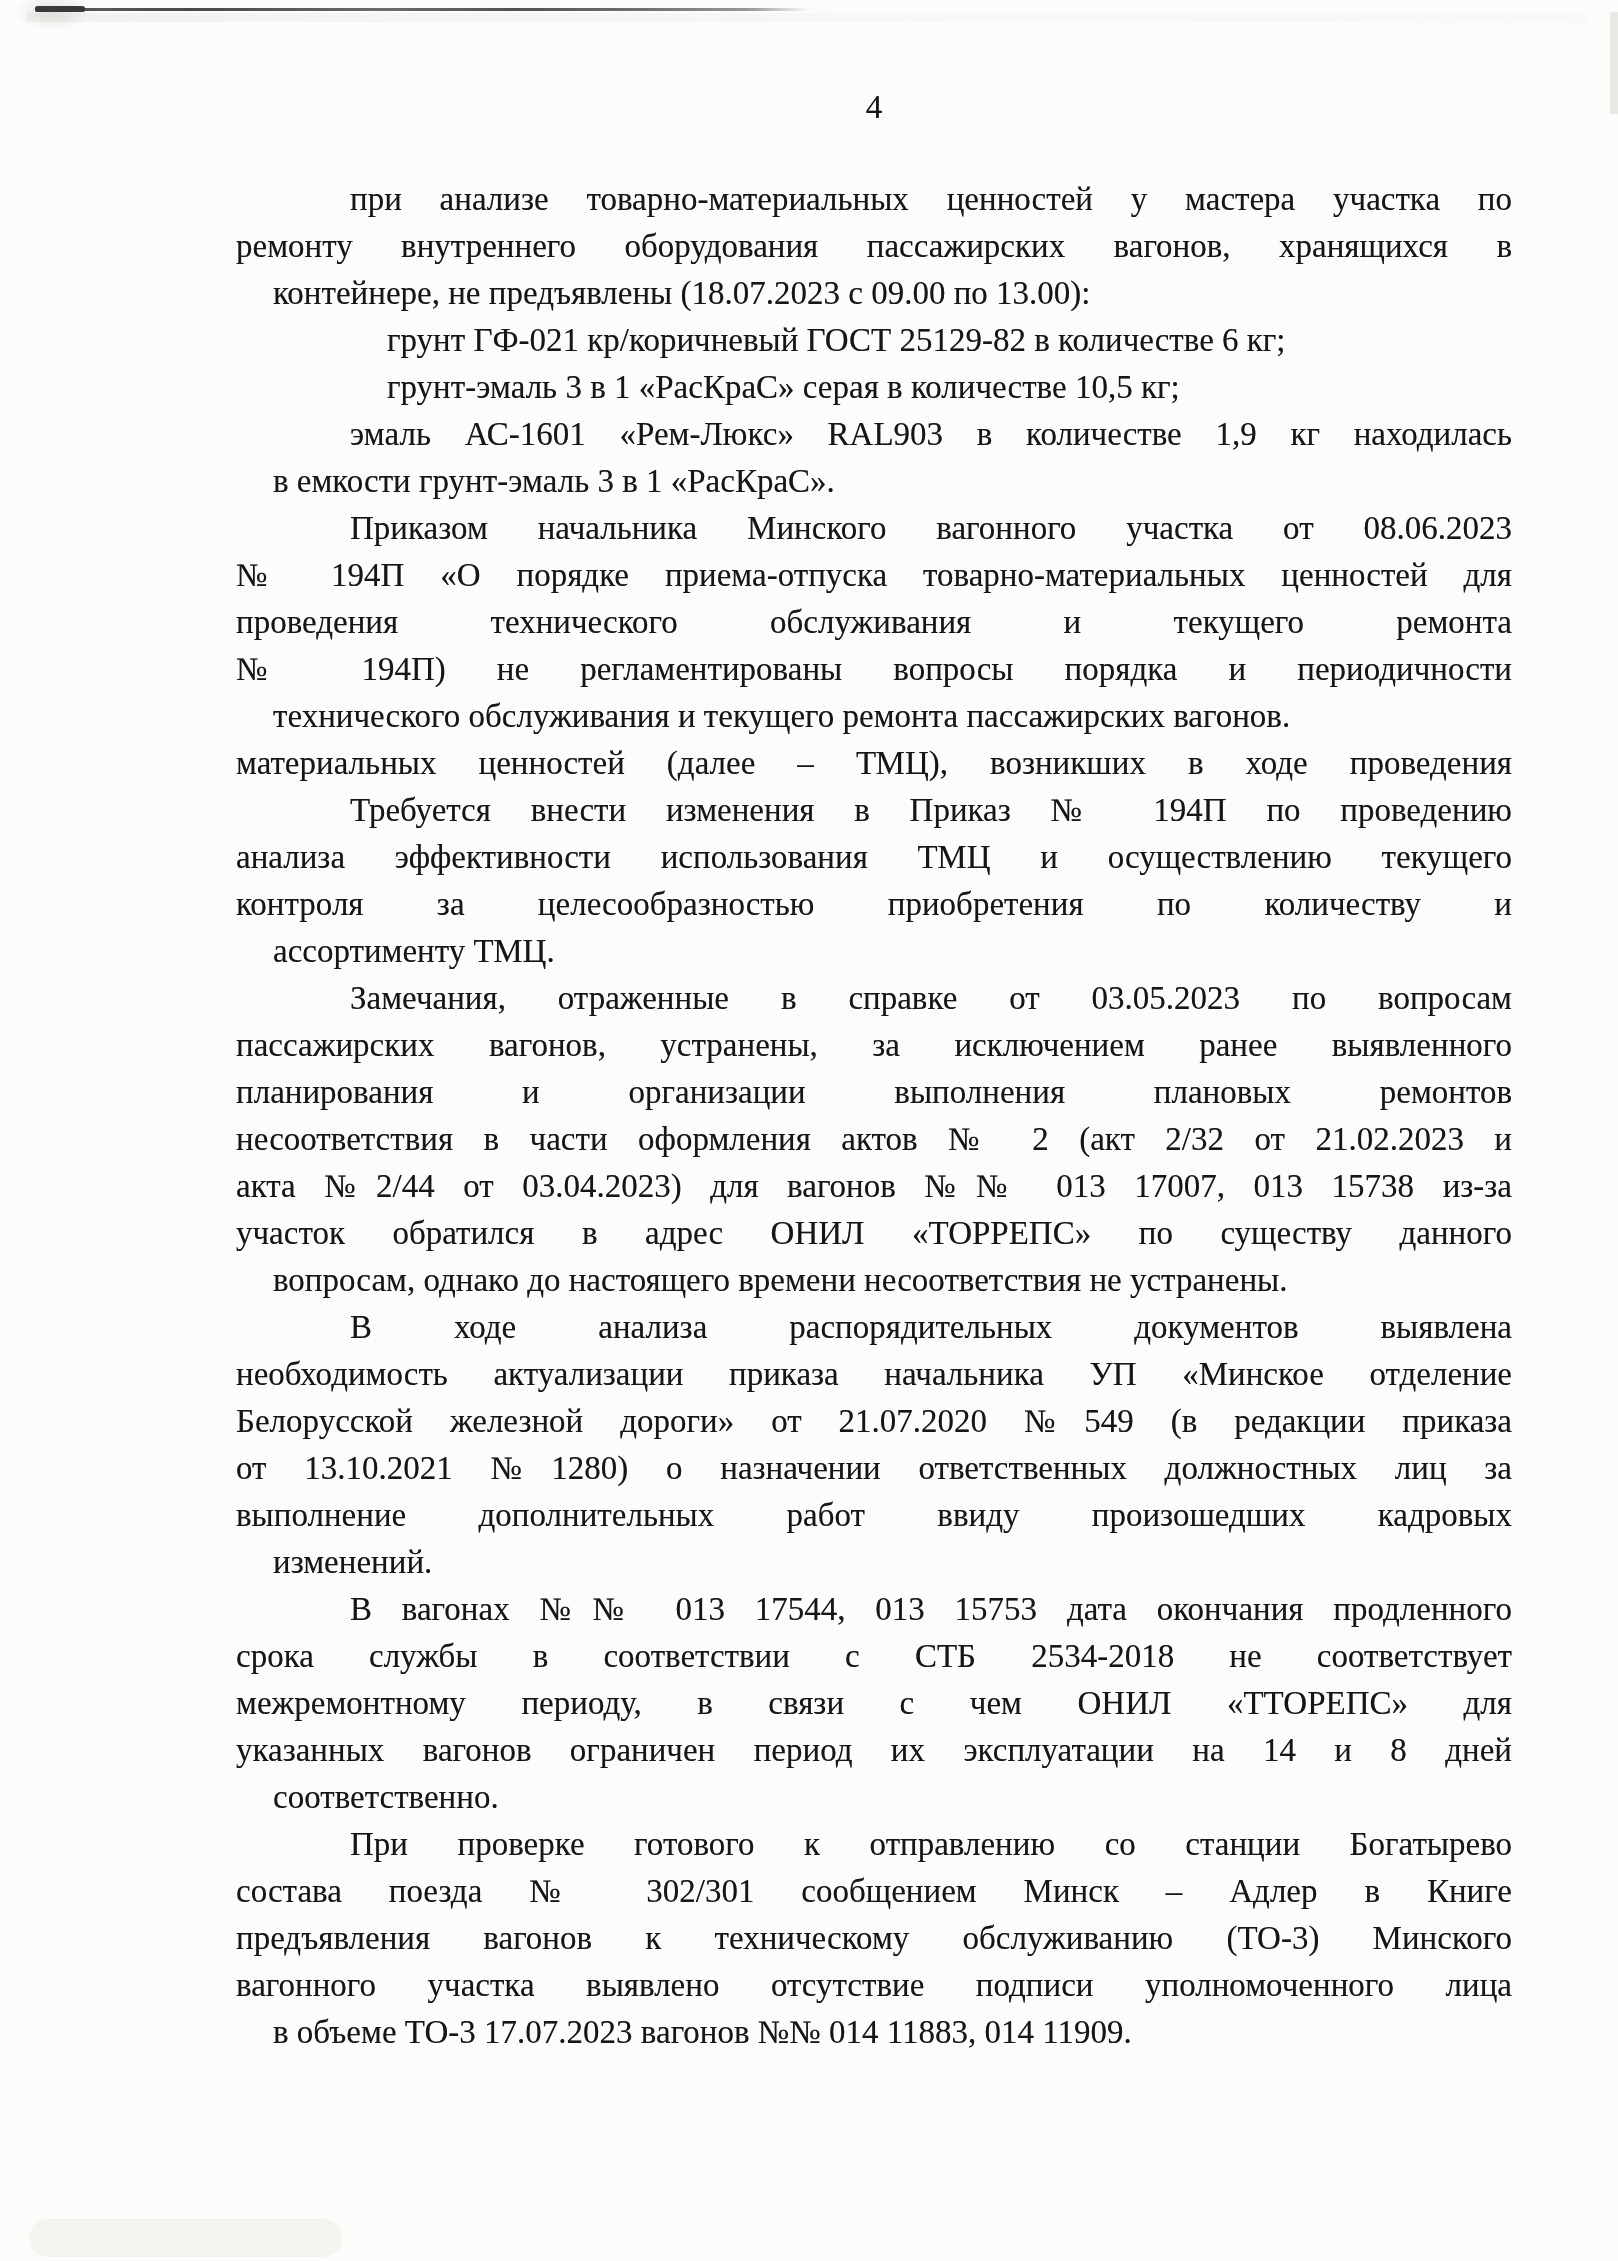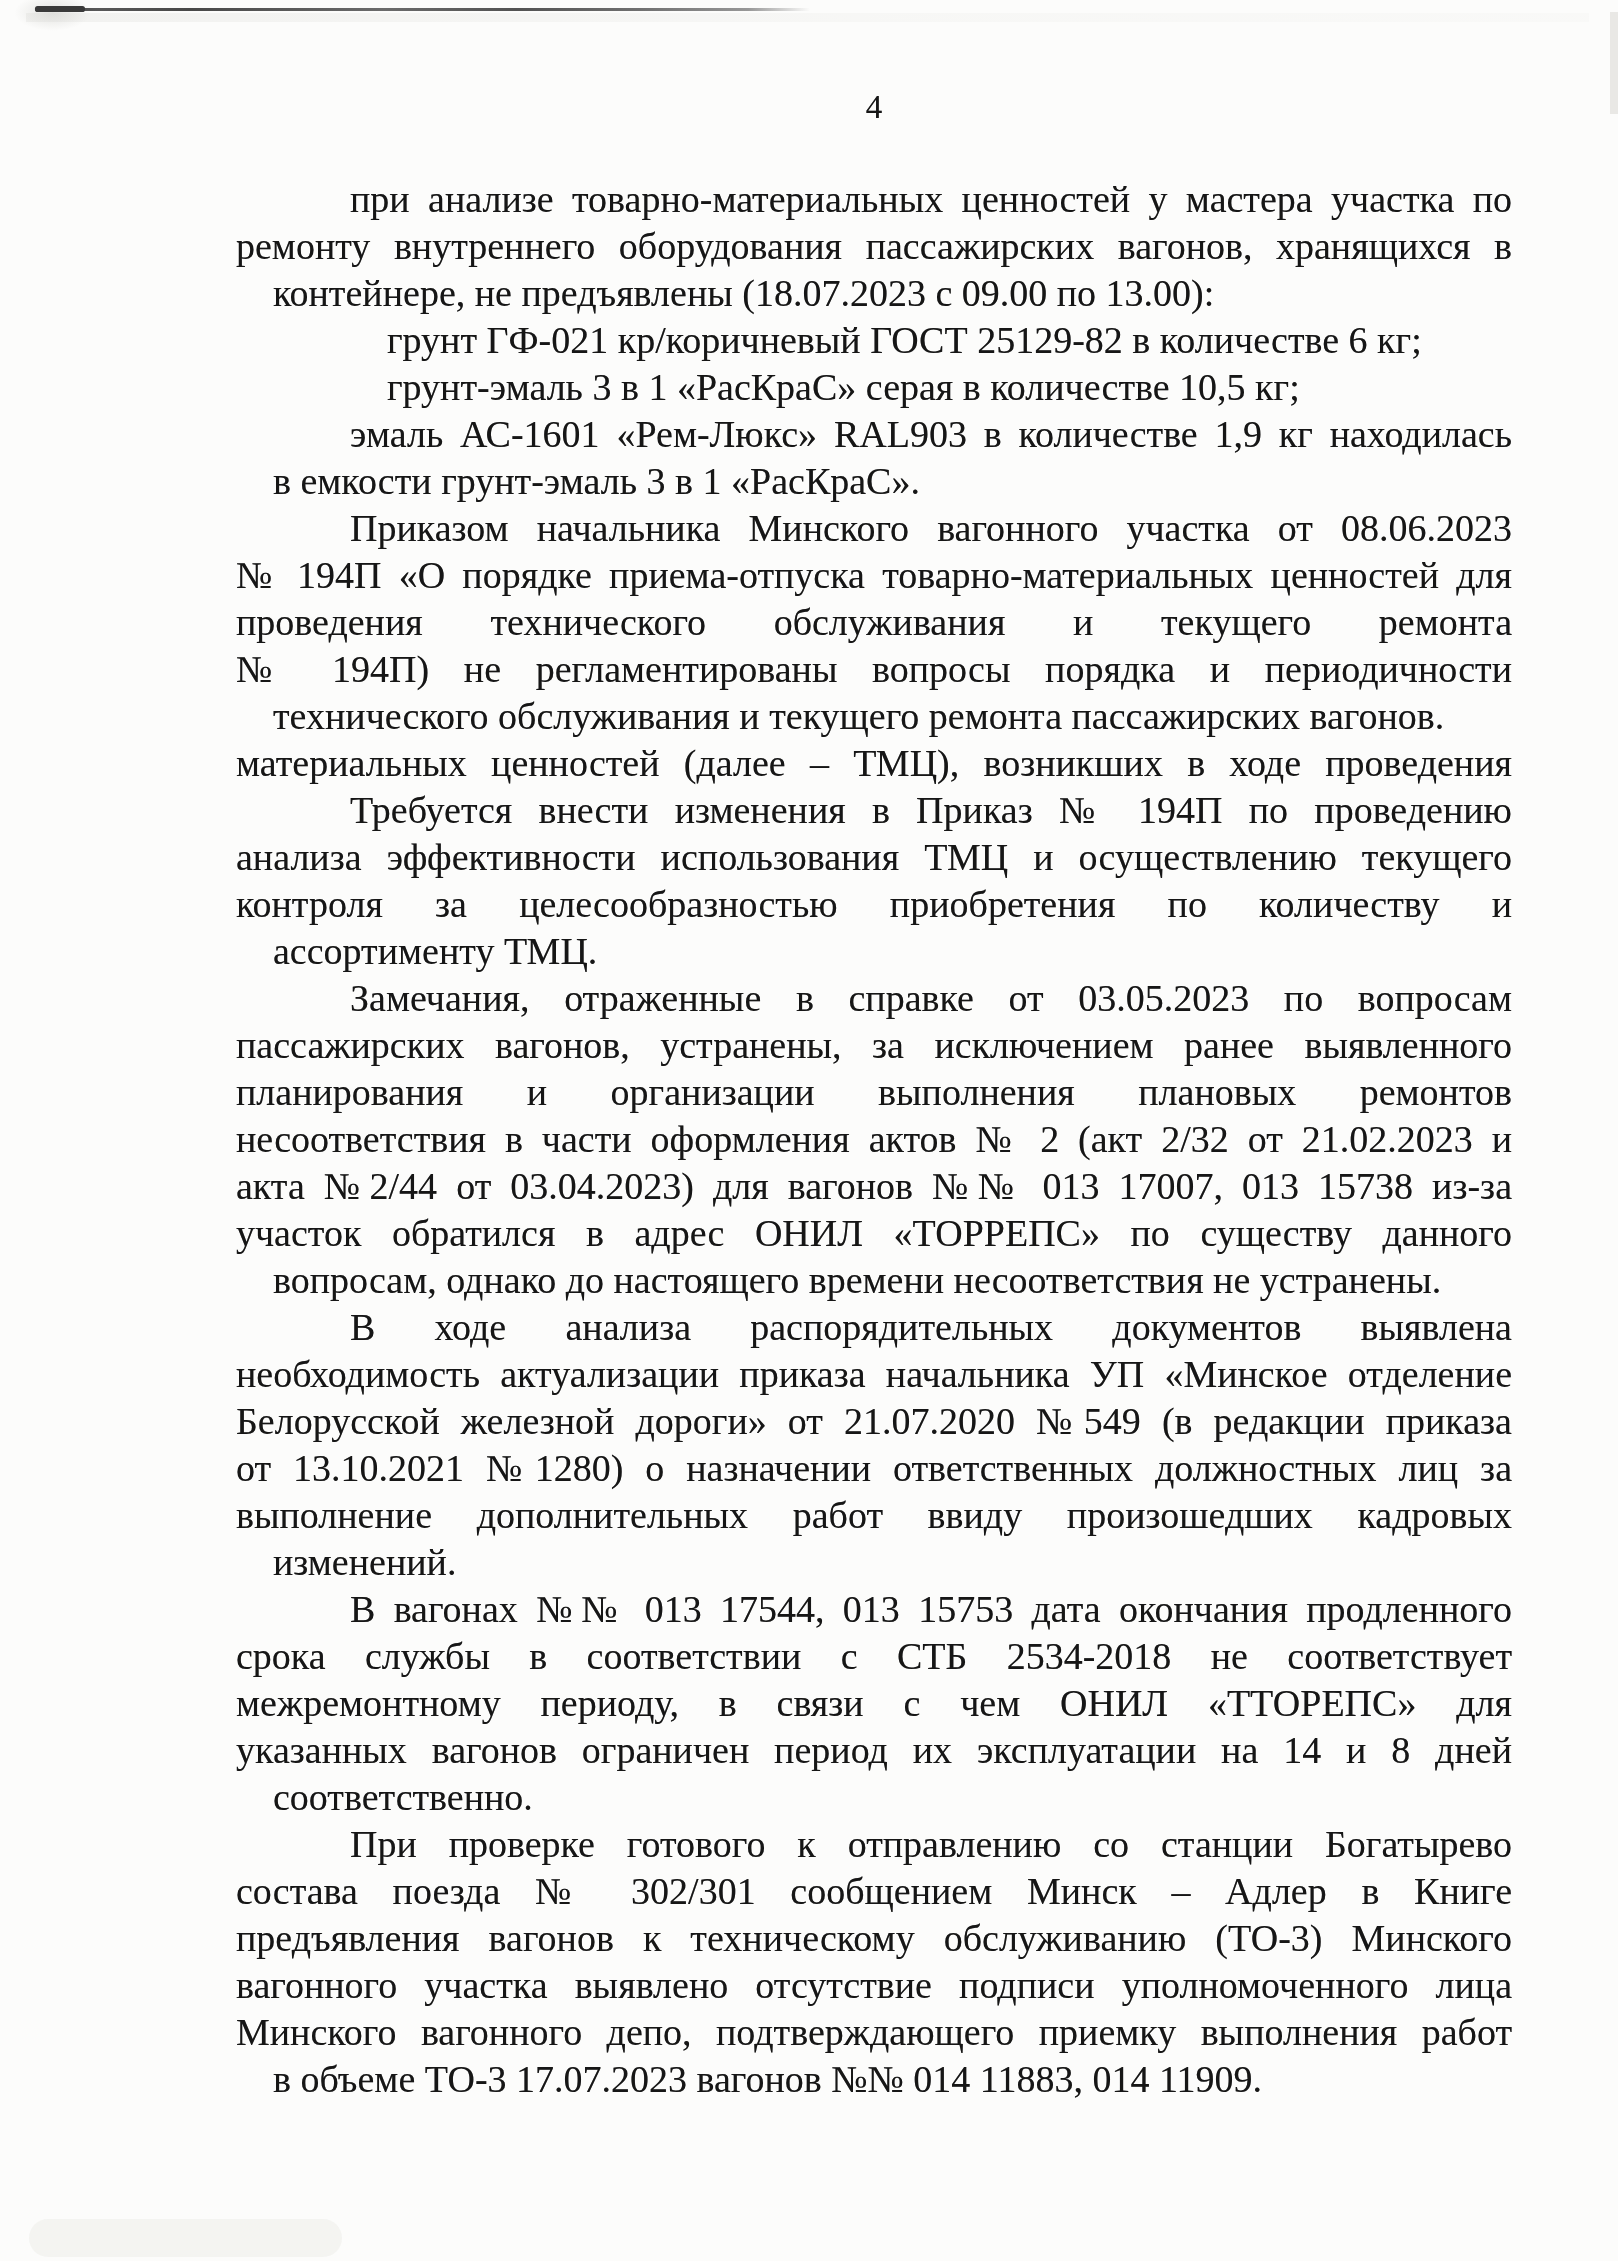--- a/index.html
+++ b/index.html
@@ -24,21 +24,21 @@
     text-align: center;
     font-size: 33px;
     line-height: 47px;
     text-shadow: 0 0 0.6px rgba(20,20,20,.45);
   }
   .doc-body {
     position: absolute;
     left: 236px;
     top: 176px;
     width: 1276px;
-    font-size: 38px;
+    font-size: 33px;
     line-height: 47px;
     text-shadow: 0 0 0.6px rgba(20,20,20,.45);
   }
   .para { margin: 0; }
   .line {
     height: 47px;
     overflow: hidden;
     text-align: justify;
     text-align-last: justify;
     white-space: normal;
@@ -145,19 +145,18 @@
         <div class="line">срока службы в соответствии с СТБ 2534-2018 не соответствует</div>
         <div class="line">межремонтному периоду, в связи с чем ОНИЛ «ТТОРЕПС» для</div>
         <div class="line">указанных вагонов ограничен период их эксплуатации на 14 и 8 дней</div>
         <div class="line last">соответственно.</div>
       </div>
       <div class="para">
         <div class="line ind">При проверке готового к отправлению со станции Богатырево</div>
         <div class="line">состава поезда № 302/301 сообщением Минск – Адлер в Книге</div>
         <div class="line">предъявления вагонов к техническому обслуживанию (ТО-3) Минского</div>
         <div class="line">вагонного участка  выявлено отсутствие подписи уполномоченного лица</div>
-        <div class="line">Минского вагонного депо, подтверждающего приемку выполнения работ</div>
         <div class="line last">в объеме ТО-3 17.07.2023 вагонов №№ 014 11883, 014 11909.</div>
       </div>
     </div>
 
 </div>
 
 
 </body></html>

